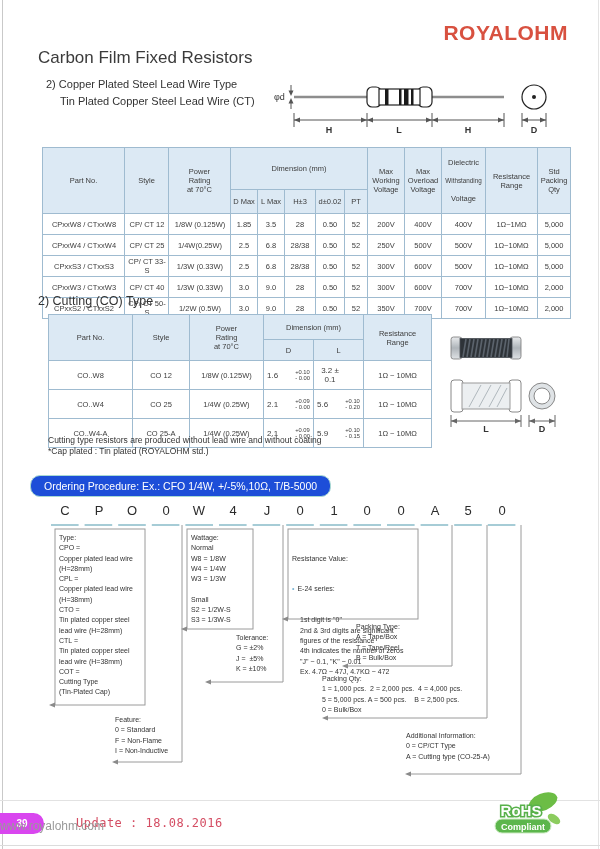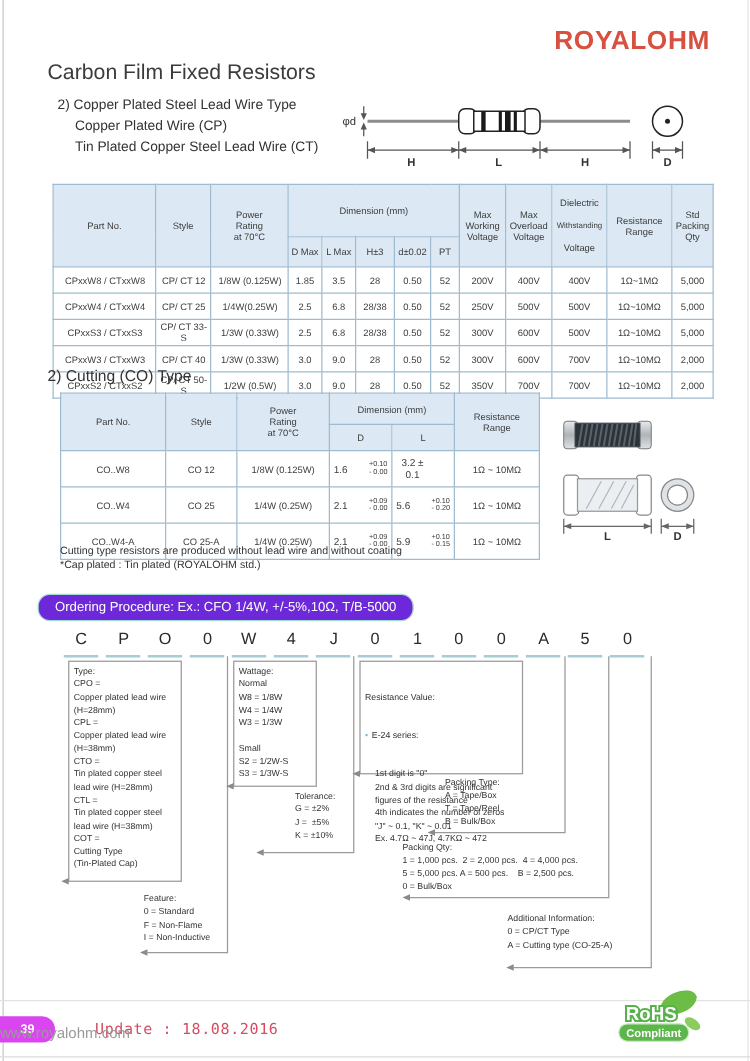--- a/index.html
+++ b/index.html
@@ -39,21 +39,21 @@
   .co-table td { height:26px; }
   .co-table tr.hr1 th { height:22px; }
   .co-table tr.hr2 th { height:18px; }
   .dimwrap { display:inline-flex; align-items:center; gap:17px; }
   .dim-main { font-size:8px; }
   .dim-tol { display:inline-flex; flex-direction:column; font-size:5.8px; line-height:6.4px; text-align:left; }
   .notes { left:48px; top:435px; font-size:8.5px; line-height:11px; color:#333; }
 
   .banner {
     left:30px; top:475px; height:20px; line-height:20px; padding:0 13px;
-    border-radius:10px; background:#6d28d9; border:1px solid #a9d9d3;
+    border-radius:10px; background:#1d4ed8; border:1px solid #a9d9d3;
     color:#fff; font-size:10.5px; display:inline-block;
   }
 
   .code-char { position:absolute; top:503px; width:34px; text-align:center; font-size:13px; color:#2b2b2b; }
   .conn { left:0; top:500px; width:600px; height:300px; }
 
   .blk { position:absolute; font-size:7px; line-height:10.3px; color:#333; white-space:pre-wrap; }
   .blk-type { left:59px; top:533px; width:86px; }
   .blk-feature { left:115px; top:715px; }
   .blk-wattage { left:191px; top:533px; width:64px; }
@@ -81,21 +81,20 @@
 
 <div id="page">
   <div class="abs edge-left"></div>
   <div class="abs edge-right"></div>
 
   <div class="abs brand">ROYALOHM</div>
   <div class="abs page-title">Carbon Film Fixed Resistors</div>
 
   <div class="abs sec1">
     <div>2) Copper Plated Steel Lead Wire Type</div>
-    <div class="ind">Copper Plated Wire (CP)</div>
     <div class="ind">Tin Plated Copper Steel Lead Wire (CT)</div>
   </div>
 
   <svg class="abs" style="left:272px; top:80px;" width="290" height="56" viewBox="0 0 290 56">
     <text x="2" y="20" font-size="9" fill="#333">φd</text>
     <line x1="19" y1="5" x2="19" y2="12" stroke="#555" stroke-width="1"></line>
     <polygon points="19,16 16.5,10.5 21.5,10.5" fill="#555"></polygon>
     <line x1="19" y1="29" x2="19" y2="22" stroke="#555" stroke-width="1"></line>
     <polygon points="19,18 16.5,23.5 21.5,23.5" fill="#555"></polygon>
     <line x1="22" y1="17" x2="232" y2="17" stroke="#8d8d8d" stroke-width="2.5"></line>

